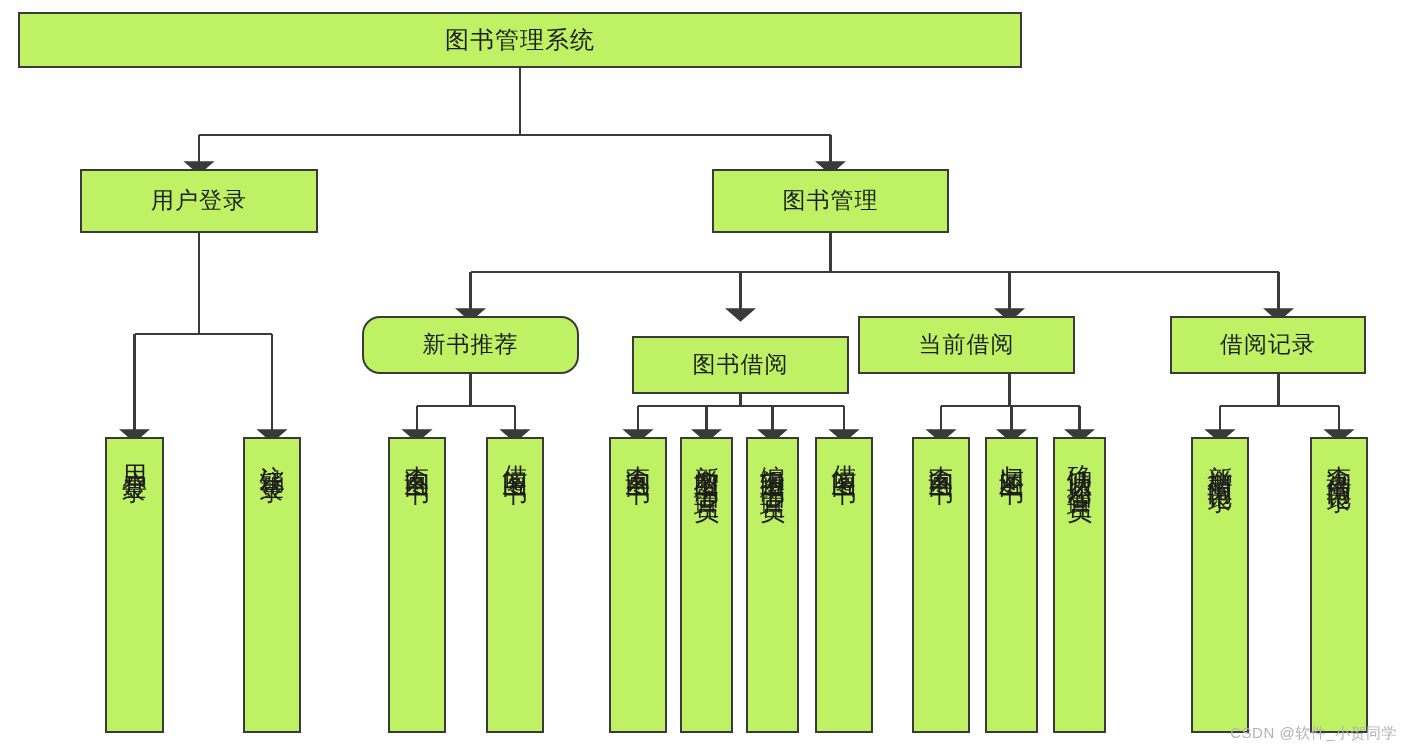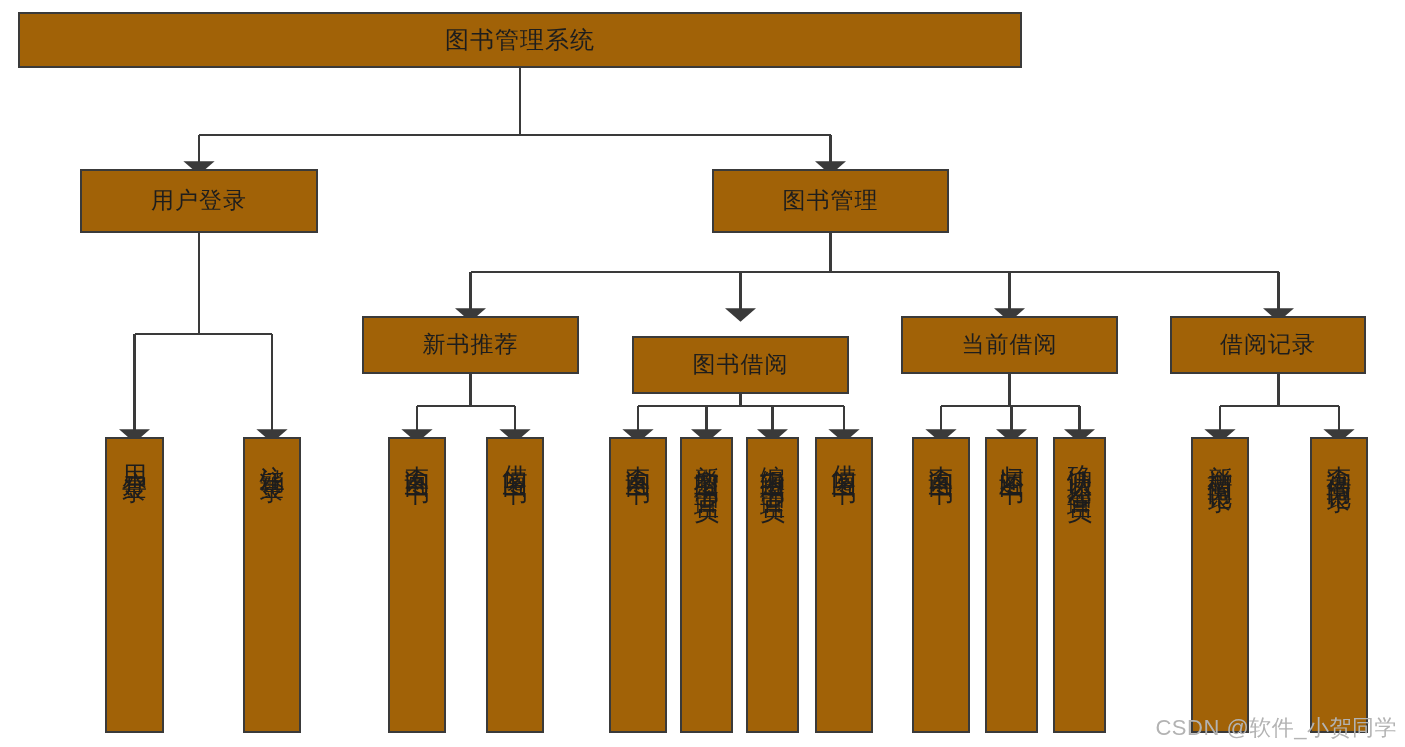--- a/index.html
+++ b/index.html
@@ -23,21 +23,21 @@
     position: absolute;
     left: 0;
     top: 0;
     width: 1405px;
     height: 747px;
     pointer-events: none;
   }
   .node {
     position: absolute;
     box-sizing: border-box;
-    background: #a16207;
+    background: #bef264;
     border: 2px solid #3a3a3a;
     display: flex;
     align-items: center;
     justify-content: center;
     overflow: hidden;
   }
   .node-label {
     color: #1d1d1d;
     text-align: center;
     line-height: 1.12;
@@ -61,21 +61,21 @@
     text-orientation: upright;
     font-size: 25px;
     letter-spacing: 5px;
     line-height: 1;
     white-space: nowrap;
   }
   .watermark {
     position: absolute;
     right: 8px;
     bottom: 4px;
-    font-size: 22px;
+    font-size: 15px;
     color: #b3b3b3;
     letter-spacing: 0.5px;
     font-family: "Liberation Sans", "DejaVu Sans", sans-serif;
     white-space: nowrap;
   }
 </style>
 </head>
 <body>
 
 <div id="diagram-root">
@@ -126,27 +126,27 @@
   <div id="nodes-layer">
       <div class="node horizontal root" id="node-root" style="left: 18px; top: 12px; width: 1004px; height: 56px;">
         <span class="node-label">图书管理系统</span>
       </div>
       <div class="node horizontal" id="node-user-login" style="left: 80px; top: 169px; width: 238px; height: 64px;">
         <span class="node-label">用户登录</span>
       </div>
       <div class="node horizontal" id="node-book-management" style="left: 712px; top: 169px; width: 237px; height: 64px; align-items: center;">
         <span class="node-label">图书管理</span>
       </div>
-      <div class="node horizontal" id="node-new-book-recommend" style="left: 362px; top: 316px; width: 217px; height: 58px;">
+      <div class="node horizontal" id="node-new-book-recommend" style="left: 362px; top: 316px; width: 217px; height: 58px; border-radius: 18px;">
         <span class="node-label">新书推荐</span>
       </div>
       <div class="node horizontal" id="node-book-borrow" style="left: 632px; top: 336px; width: 217px; height: 58px;">
         <span class="node-label">图书借阅</span>
       </div>
-      <div class="node horizontal" id="node-current-borrow" style="left: 901px; top: 316px; width: 217px; height: 58px; align-items: center;">
+      <div class="node horizontal" id="node-current-borrow" style="left: 858px; top: 316px; width: 217px; height: 58px; align-items: center;">
         <span class="node-label">当前借阅</span>
       </div>
       <div class="node horizontal" id="node-borrow-record" style="left: 1170px; top: 316px; width: 196px; height: 58px;">
         <span class="node-label">借阅记录</span>
       </div>
       <div class="node vertical" id="node-leaf-user-login" style="left: 105px; top: 437px; width: 59px; height: 296px;">
         <span class="node-label">用户登录</span>
       </div>
       <div class="node vertical" id="node-leaf-logout" style="left: 243px; top: 437px; width: 58px; height: 296px;">
         <span class="node-label">注销登录</span>

